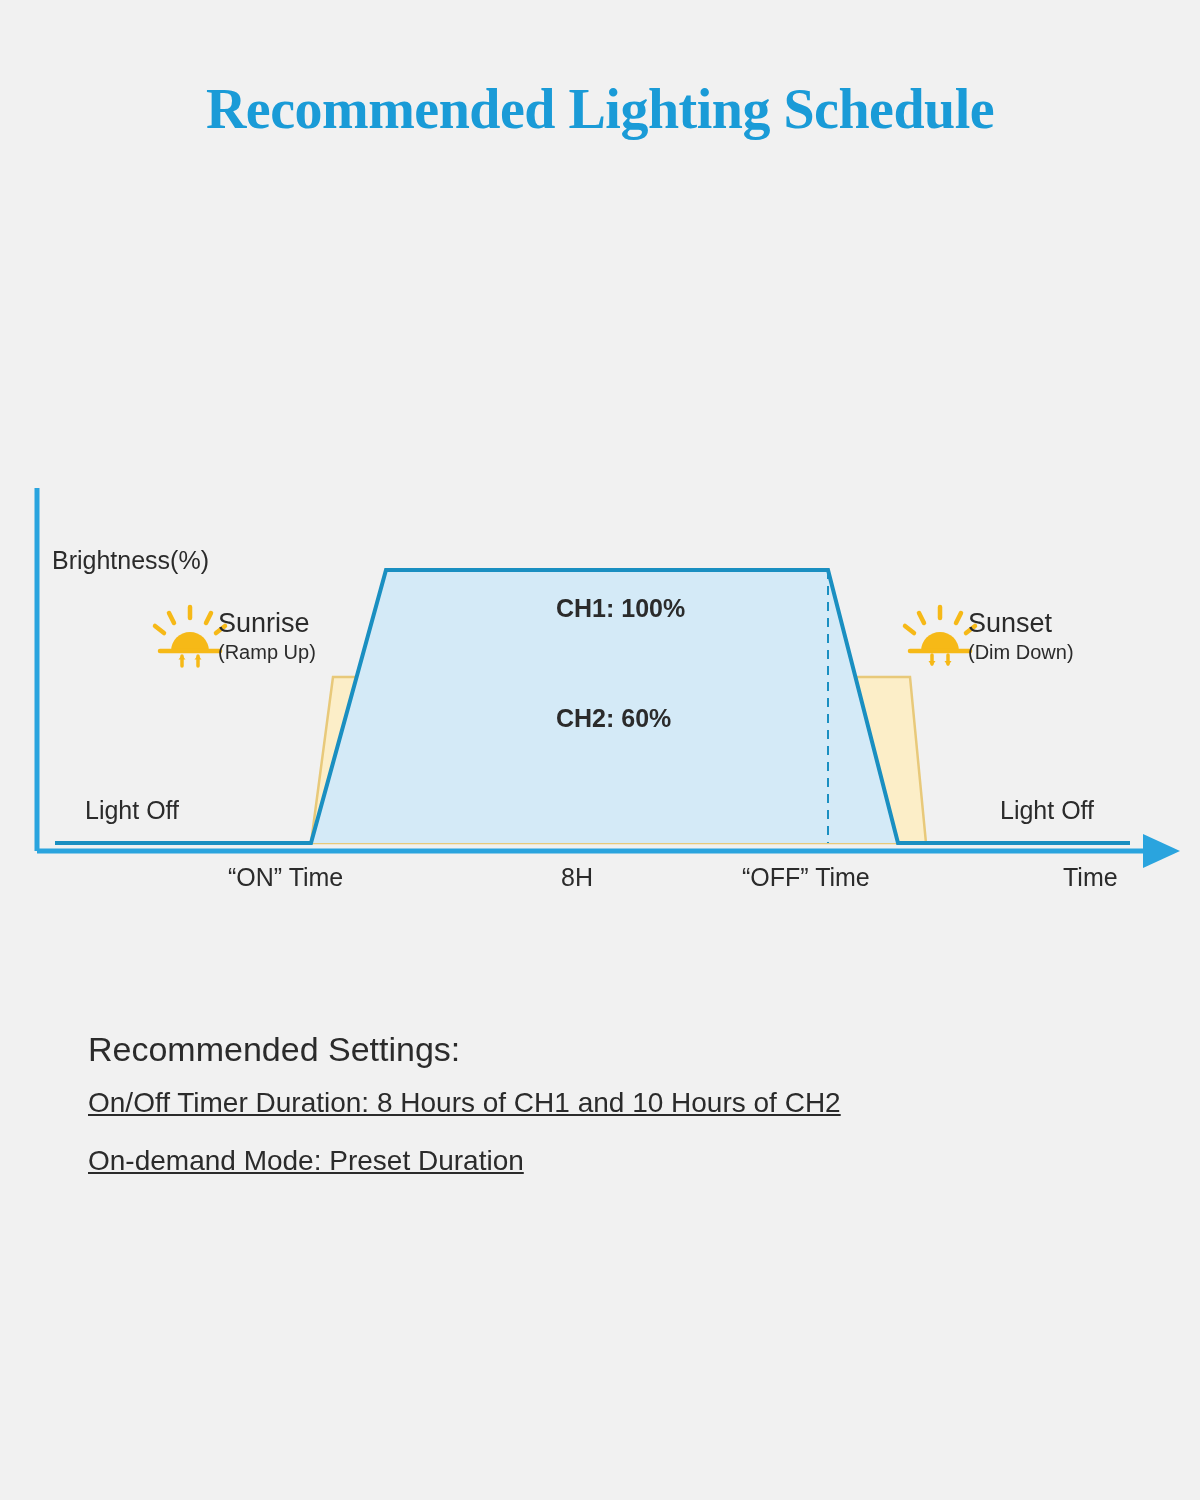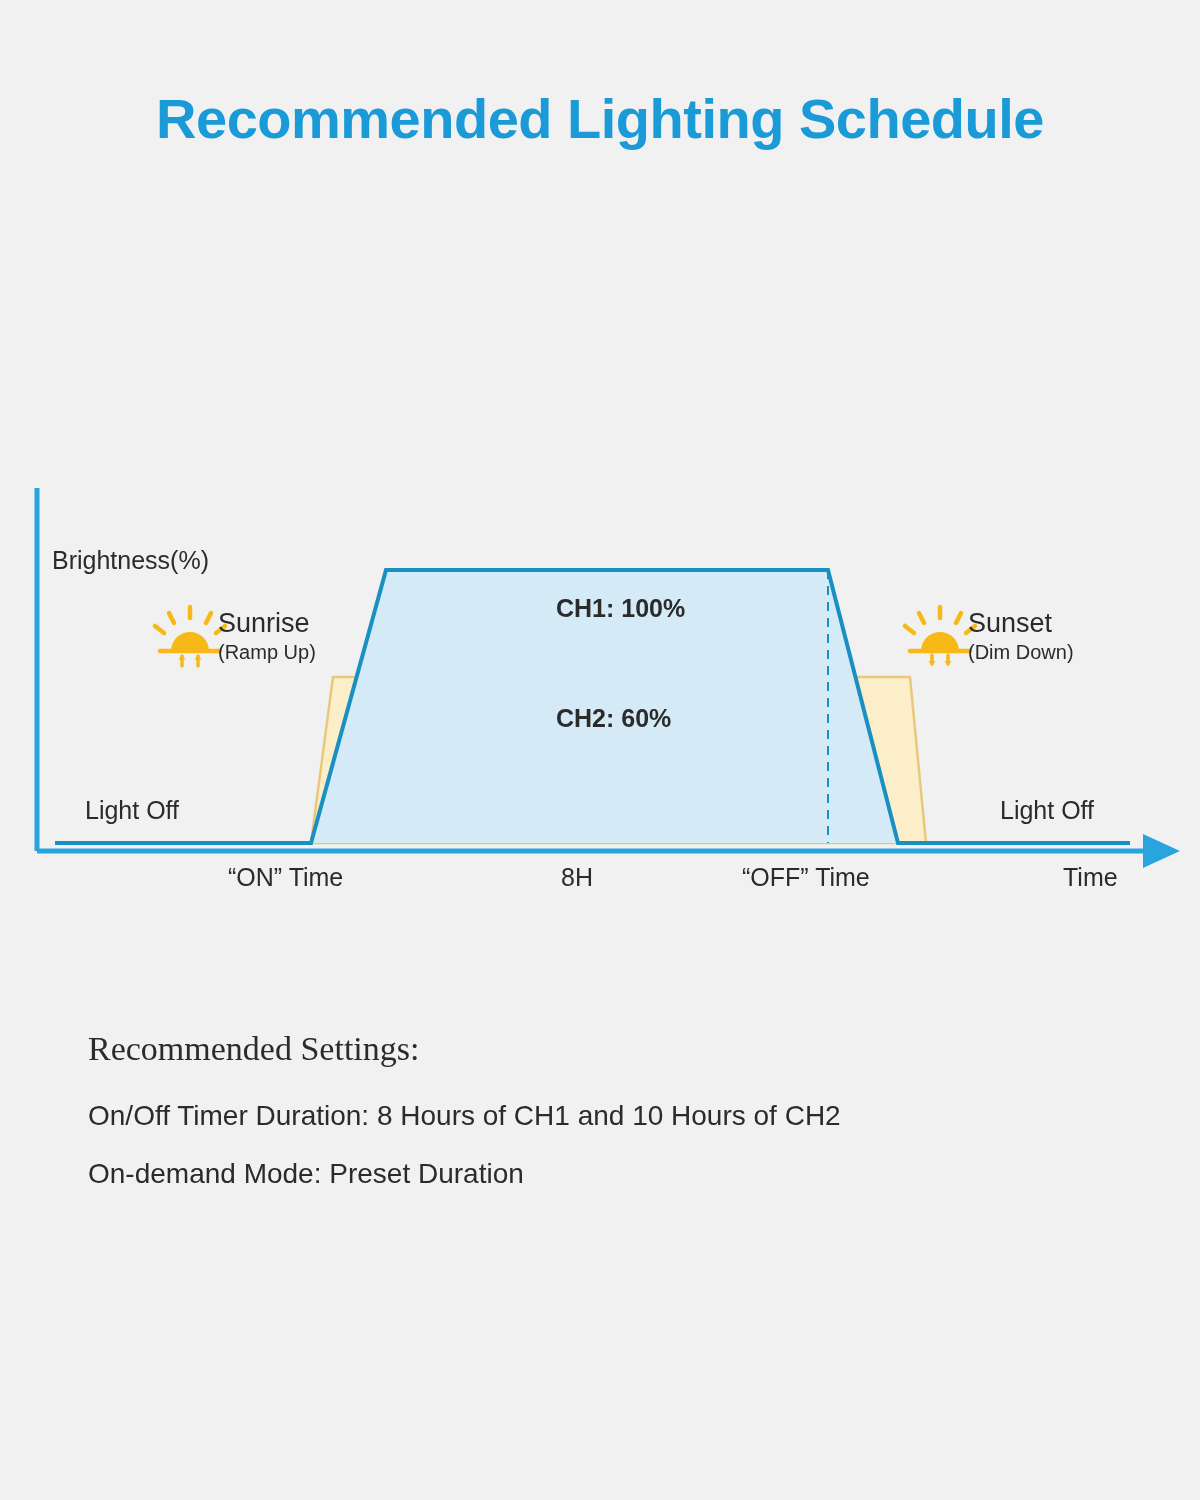--- a/index.html
+++ b/index.html
@@ -20,21 +20,22 @@
   .header {
     padding-top: 78px;
     text-align: center;
   }
   .page-title {
     font-size: 56px;
     font-weight: bold;
     color: #1a9bd7;
     letter-spacing: -0.5px;
     line-height: 1.05;
-    margin: 12px;
+    margin: 2px;
+    font-family: Liberation Serif, serif;
   }
   .page-subtitle {
     margin: 26px auto 0;
     width: 1070px;
     font-size: 38px;
     line-height: 1.45;
     color: #3a3a3a;
     font-weight: normal;
   }
 
@@ -63,29 +64,29 @@
   
   .settings {
     position: absolute;
     left: 88px;
     top: 1030px;
     width: 1000px;
   }
   .settings-heading {
     font-size: 34px;
     color: #2b2b2b;
-    margin: 0 0 30px 0;
+    margin: 0 0 16px 0;
     font-weight: normal;
-    font-family: Liberation Serif, serif;
   }
   .settings-line {
     font-size: 28px;
     color: #2b2b2b;
     margin: 0 0 22px 0;
     line-height: 1.3;
+    text-decoration: underline;
   }
 </style>
 </head>
 <body>
 
 <div class="header">
   <h1 class="page-title">Recommended Lighting Schedule</h1>
 </div>
 
 <div class="chart-wrap">

